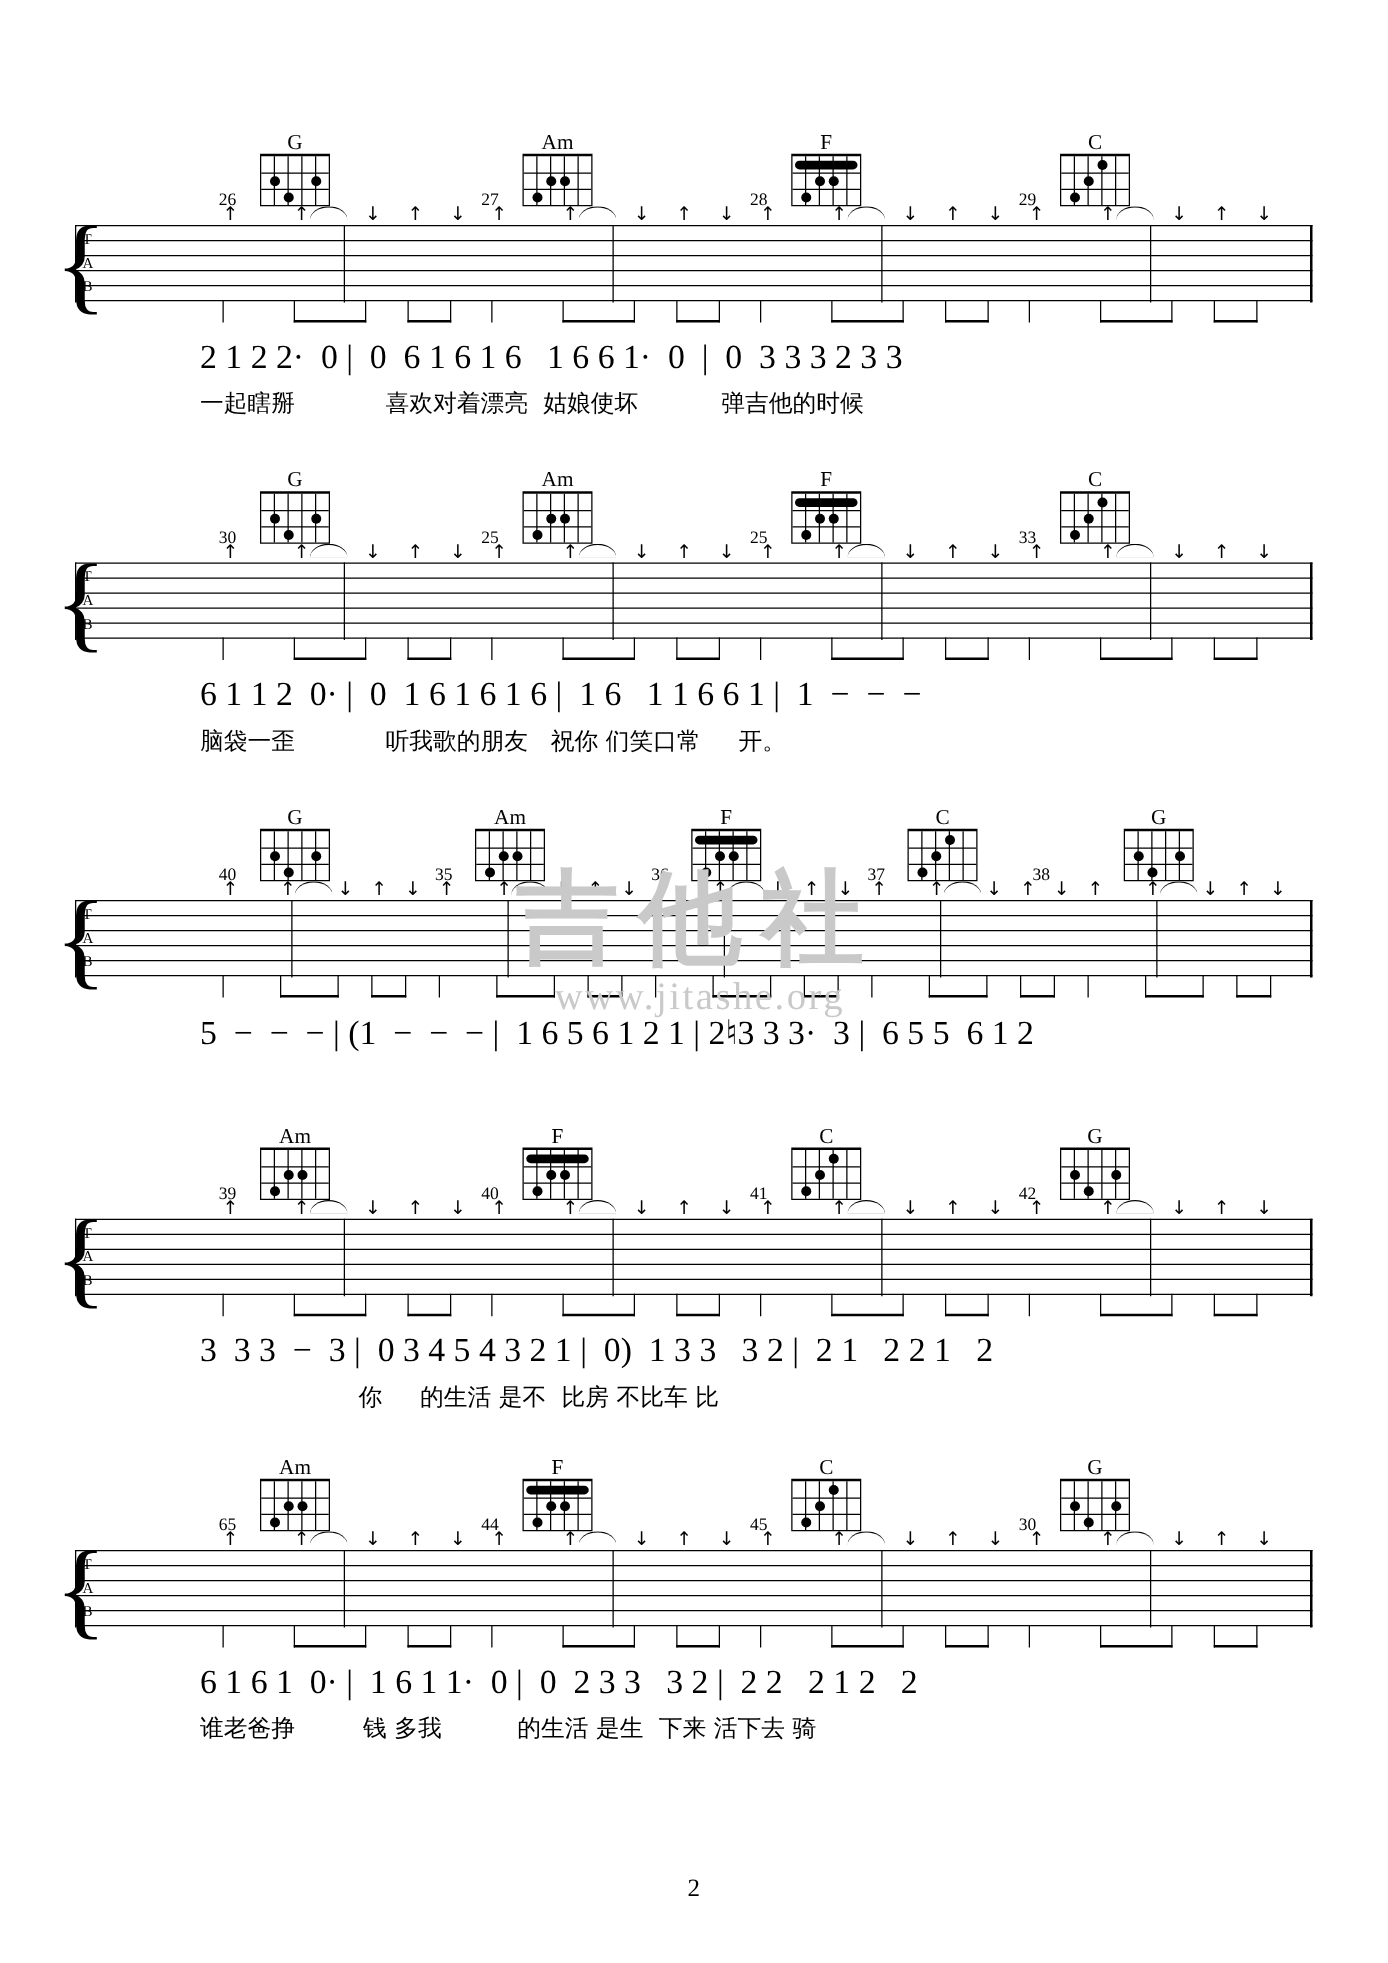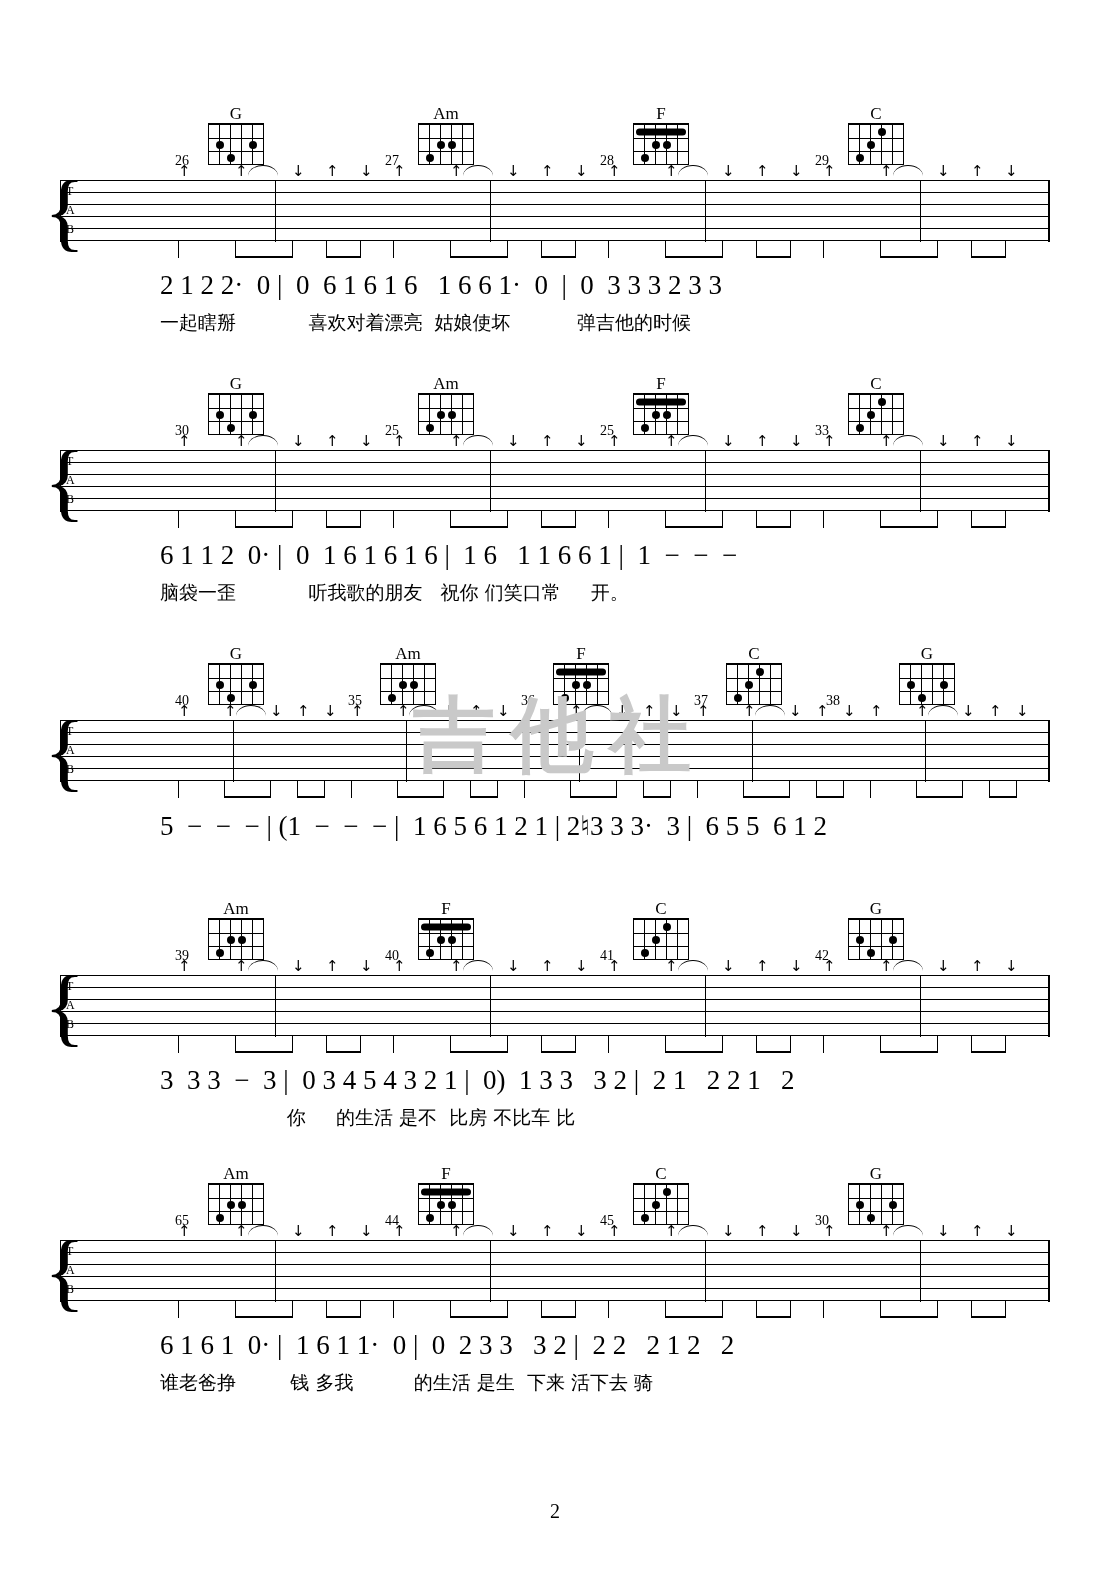--- a/index.html
+++ b/index.html
@@ -955,17 +955,18 @@
         <div class="stem" style="left:945px; height:18px"></div>
         <div class="beam" style="left:911px; top:16px; width:35px"></div>
     </div>
 
     <div class="numrow" style="top:165px; left:100px;">6 1 6 1  0· |  1 6 1 1·  0 |  0  2 3 3   3 2 |  2 2   2 1 2   2</div>
     <div class="lyricrow" style="top:205px; left:100px;">谁老爸挣         钱 多我          的生活 是生  下来 活下去 骑</div>
   </div>
 
   <div class="watermark">
     <div class="wm-cn">吉他社</div>
+    <div class="wm-url">www.jitashe.org</div>
   </div>
 
   <div class="pagenum" style="top:1500px;">2</div>
 
 </div>
 
 </body></html>

